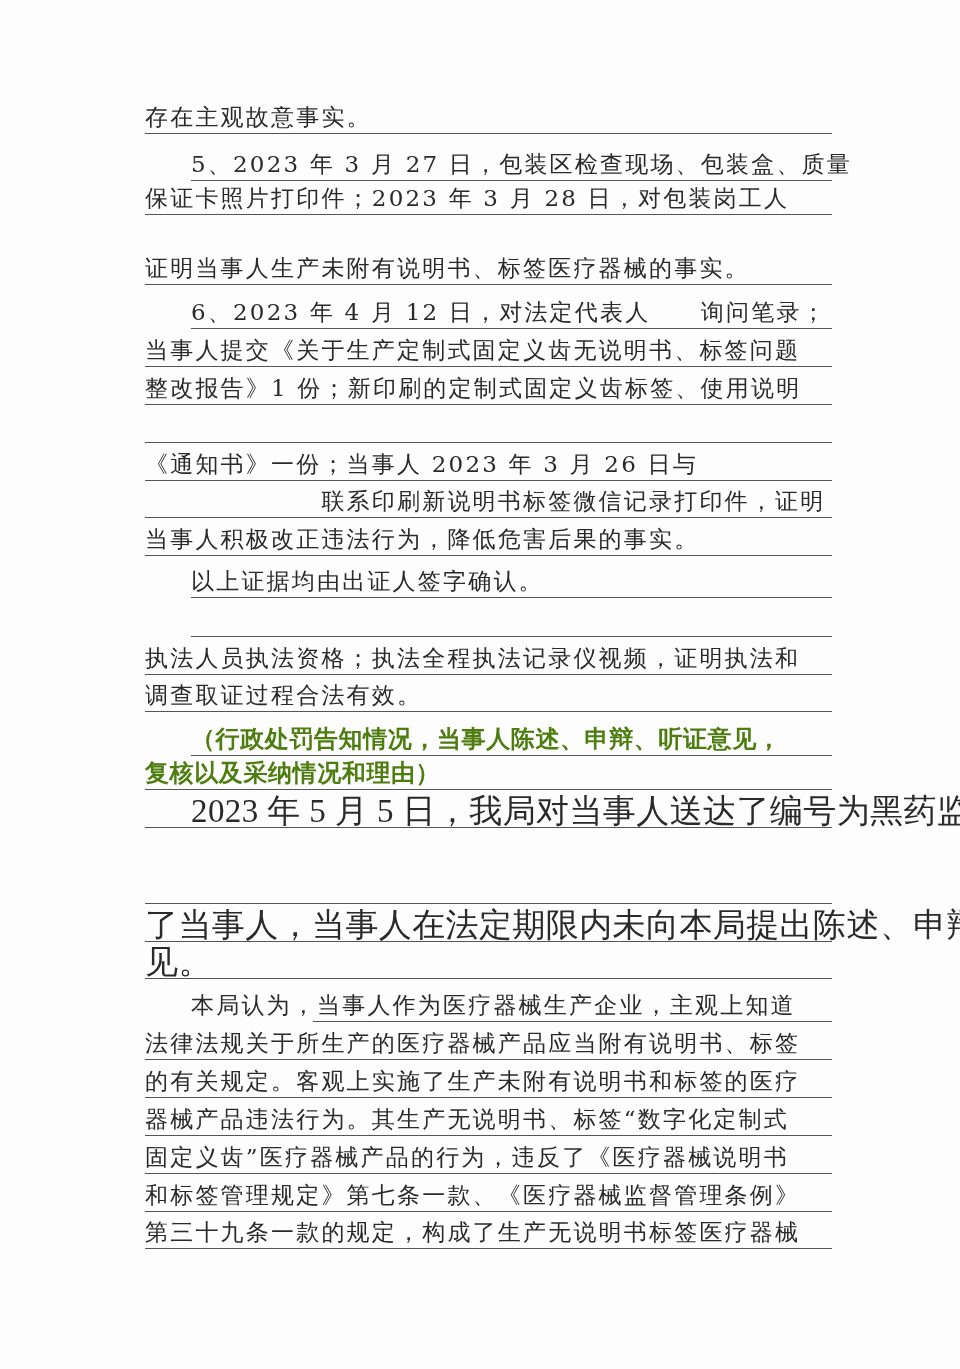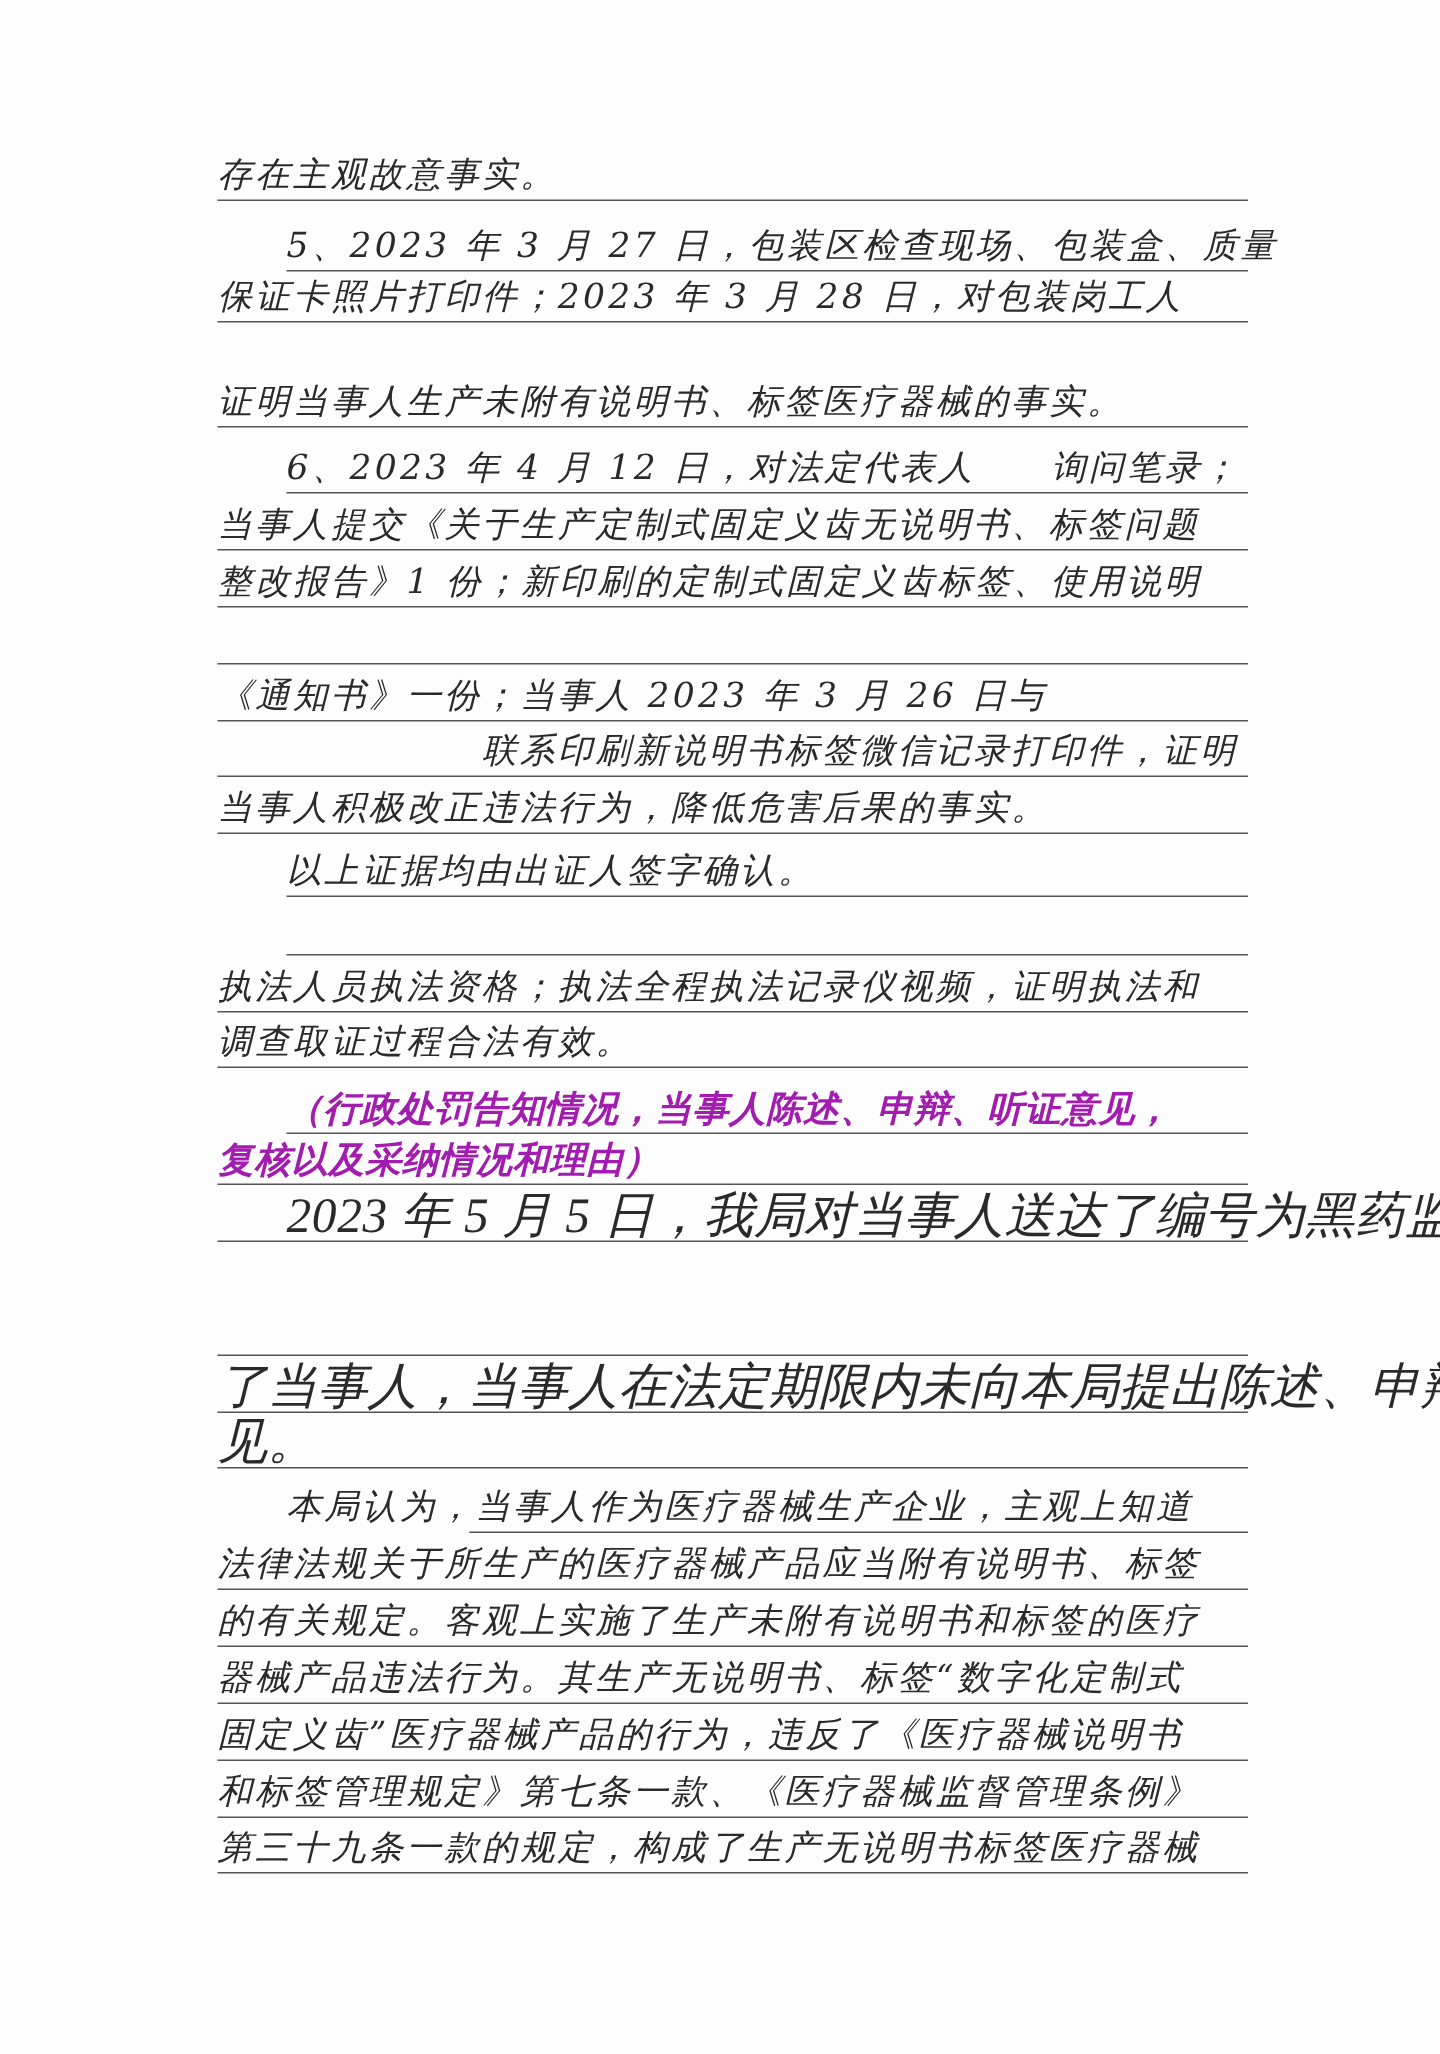--- a/index.html
+++ b/index.html
@@ -2,33 +2,33 @@
 <html><head>
 <meta charset="utf-8">
 <style>
   html, body { margin: 0; padding: 0; }
   body {
     width: 960px; height: 1369px; background: #fdfdfd;
     position: relative; overflow: hidden;
     font-family: "DejaVu Serif", "Liberation Serif", serif;
     color: #2a2a2a;
   }
-  .page { position: absolute; left: 0; top: 0; width: 960px; height: 1038px; font-style: italic; }
+  .page { position: absolute; left: 0; top: 0; width: 960px; height: 1038px; }
   .line {
     position: absolute; left: 145px; width: 687px;
     font-size: 23px; line-height: 30px; height: 30px;
     white-space: nowrap; overflow: visible;
     letter-spacing: 2.2px;
   }
   .line .rule {
     position: absolute; left: 0; right: 0; bottom: -2px;
     border-bottom: 1.6px solid #555;
   }
   .line.indent { padding-left: 46px; box-sizing: border-box; }
-  .line.bold { font-weight: bold; font-size: 24px; letter-spacing: 0.6px; color: #a21caf; }
+  .line.bold { font-weight: bold; font-size: 24px; letter-spacing: 0.6px; color: #4d7c0f; }
   .line.times { font-family: "Liberation Serif", serif; letter-spacing: 0.4px; font-size: 33px; }
   .txt { position: relative; }
   .blank { display: inline-block; }
   .partial .rule { left: 150px; }
 </style>
 </head>
 <body>
 
 <div class="page">
   <div class="line" style="top:102px"><span class="txt">存在主观故意事实。</span><div class="rule"></div></div>

